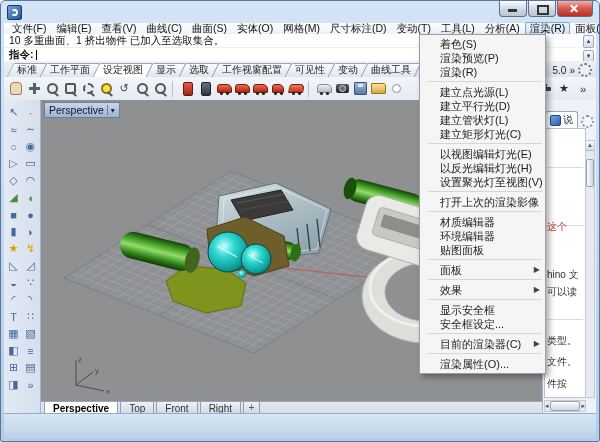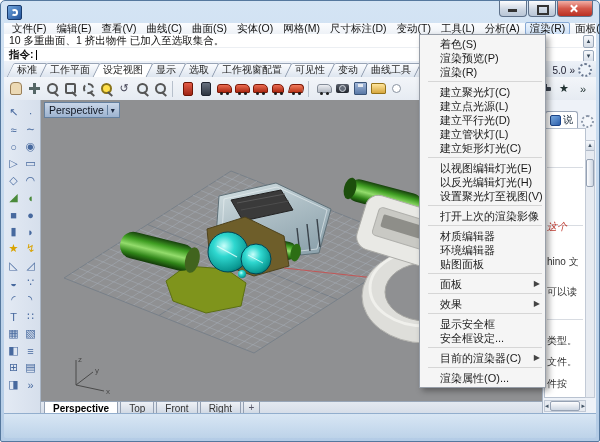--- a/index.html
+++ b/index.html
@@ -535,23 +535,23 @@
         <span>说</span>
       </span>
       <span class="rp-gear"></span>
     </div>
     <div class="rp-body">
       <div class="rp-line" style="top:38px"></div>
       <div class="rp-line" style="top:96px"></div>
       <div class="rp-line" style="top:190px"></div>
       <div>
 
-          <div class="rp-frag red" style="top: 91px; font-style: italic;">这个</div>
-
-          <div class="rp-frag" style="top: 126px; text-align: center;">hino 文</div>
+          <div class="rp-frag red" style="top: 91px;">这个</div>
+
+          <div class="rp-frag" style="top: 139px; text-align: center;">hino 文</div>
 
           <div class="rp-frag" style="top: 156px;">可以读</div>
 
           <div class="rp-frag" style="top: 205px;">类型。</div>
 
           <div class="rp-frag" style="top: 226px; text-align: right;">文件。</div>
 
           <div class="rp-frag" style="top: 248px; text-align: center;">件按</div>
         </div>
     </div>
@@ -583,24 +583,20 @@
       <div class="mi">
         <span>渲染(R)</span>
         
       </div>
 
       <div class="mi separator">
         <span></span>
         
       </div>
 
-      <div class="mi">
-        <span>建立聚光灯(C)</span>
-        
-      </div>
 
       <div class="mi">
         <span>建立点光源(L)</span>
         
       </div>
 
       <div class="mi">
         <span>建立平行光(D)</span>
         
       </div>

